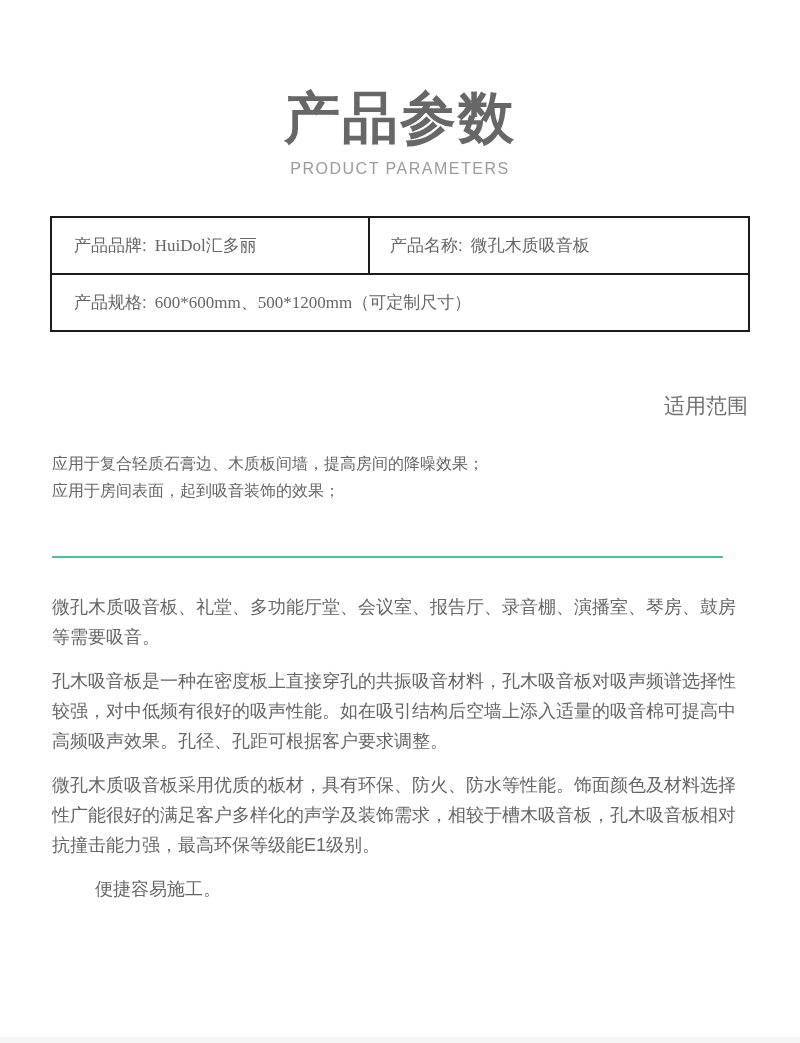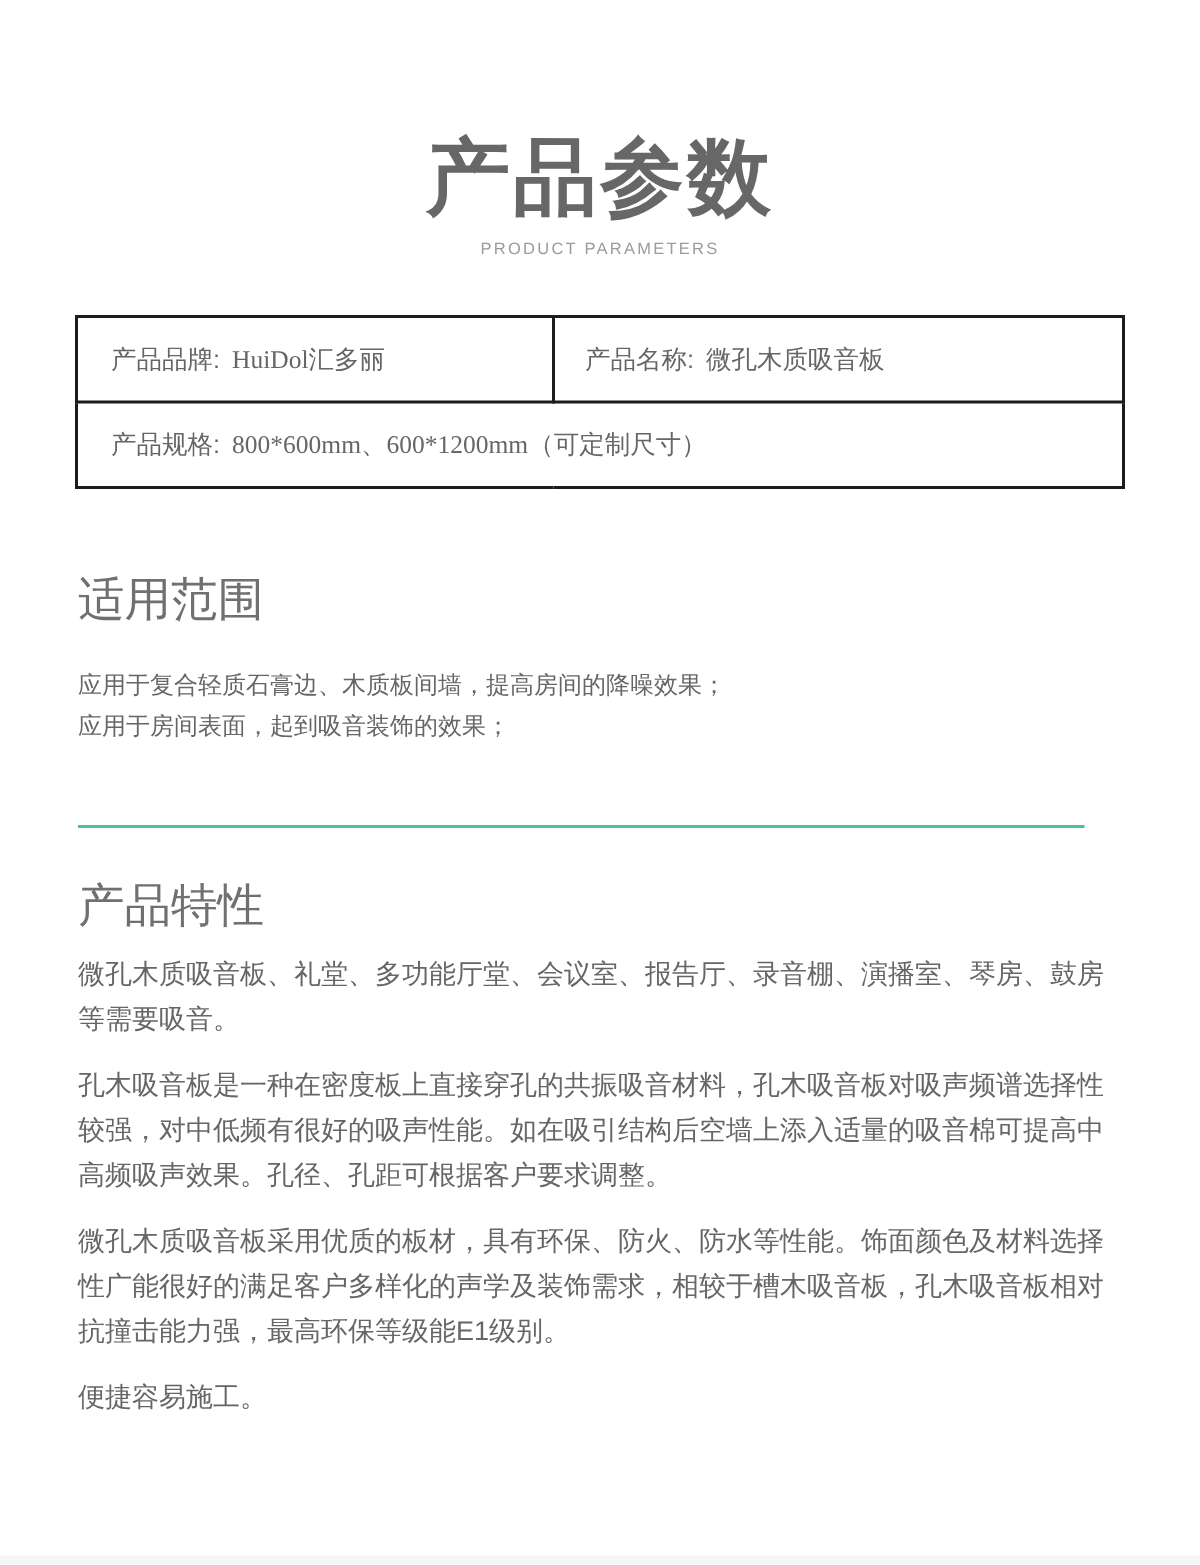--- a/index.html
+++ b/index.html
@@ -8,55 +8,55 @@
     font-family:"Liberation Sans","DejaVu Sans",sans-serif;color:#666666;
     overflow:hidden;
   }
   
   .header{padding-top:90px;text-align:center;}
   .page-title{
     margin:0;font-size:56px;line-height:1.0;font-weight:800;
     color:#676767;letter-spacing:2px;
   }
   .page-subtitle{
-    margin-top:14px;font-size:11px;letter-spacing:1.5px;color:#9b9b9b;
+    margin-top:14px;font-size:16px;letter-spacing:1.5px;color:#9b9b9b;
   }
   
   .spec-table{
     border-collapse:collapse;table-layout:fixed;
     width:698px;margin:38px 0 0 50px;
   }
   .spec-table td{
     border:2px solid #1c1c1c;height:55px;
     font-size:17px;color:#666666;vertical-align:middle;
     padding:0 8px 0 22px;white-space:nowrap;overflow:hidden;
   }
   .spec-table td.c2{padding-left:20px;}
   .spec-table .lbl{margin-right:8px;text-align:center;}
   .spec-table .val{font-family:"Liberation Serif","Liberation Sans",serif;}
   
   .section{margin:0 52px 0 52px;}
   .section-scope{margin-top:56px;}
   .section-heading{
-    margin:0;font-size:31px;font-weight:400;color:#707070;line-height:36px;
+    margin:0;font-size:21px;font-weight:400;color:#707070;line-height:36px;text-align:right;
   }
   .section-scope .section-heading{margin-bottom:26px;}
   .section-scope p{
     margin:0;font-size:16px;line-height:27px;color:#666666;
   }
   .divider{
     border:none;height:0;border-top:2px solid #47c2a4;
     margin:52px 77px 0 52px;
   }
   .section-features{margin-top:34px;}
   .section-features .section-heading{margin-bottom:12px;}
   .section-features p{
     margin:0 0 14px 0;font-size:18px;line-height:30px;color:#666666;
   }
-  .section-features p:last-child{margin-bottom:0;}
+  .section-features p:last-child{margin-bottom:0;margin-left:43px;}
   
   .footer-strip{
     position:absolute;left:0;bottom:0;width:800px;height:6px;background:#f5f5f5;
   }
 </style>
 </head>
 <body>
 
 <header class="header">
   <h1 class="page-title">产品参数</h1>
@@ -72,35 +72,34 @@
       <tr>
     <td>
       <span class="lbl">产品品牌:</span><span class="val">HuiDol汇多丽</span>
     </td>
     <td class="c2">
       <span class="lbl">产品名称:</span><span class="val">微孔木质吸音板</span>
     </td>
   </tr>
   <tr>
     <td colspan="2">
-      <span class="lbl">产品规格:</span><span class="val">800*600mm、600*1200mm（可定制尺寸）</span>
+      <span class="lbl">产品规格:</span><span class="val">600*600mm、500*1200mm（可定制尺寸）</span>
     </td>
   </tr>
 </tbody>
   </table>
 
 <section class="section section-scope">
   <h2 class="section-heading">适用范围</h2>
   <p>应用于复合轻质石膏边、木质板间墙，提高房间的降噪效果；</p>
   <p>应用于房间表面，起到吸音装饰的效果；</p>
 </section>
 
 <hr class="divider">
 
 <section class="section section-features">
-  <h2 class="section-heading">产品特性</h2>
   <p>微孔木质吸音板、礼堂、多功能厅堂、会议室、报告厅、录音棚、演播室、琴房、鼓房等需要吸音。</p>
   <p>孔木吸音板是一种在密度板上直接穿孔的共振吸音材料，孔木吸音板对吸声频谱选择性较强，对中低频有很好的吸声性能。如在吸引结构后空墙上添入适量的吸音棉可提高中高频吸声效果。孔径、孔距可根据客户要求调整。</p>
   <p>微孔木质吸音板采用优质的板材，具有环保、防火、防水等性能。饰面颜色及材料选择性广能很好的满足客户多样化的声学及装饰需求，相较于槽木吸音板，孔木吸音板相对抗撞击能力强，最高环保等级能E1级别。</p>
   <p>便捷容易施工。</p>
 </section>
 
 <div class="footer-strip"></div>
 
 </body></html>

